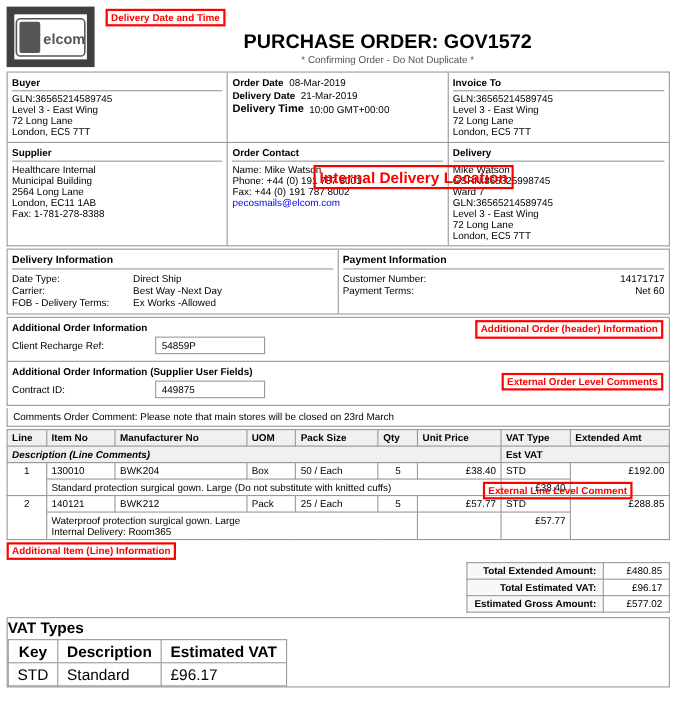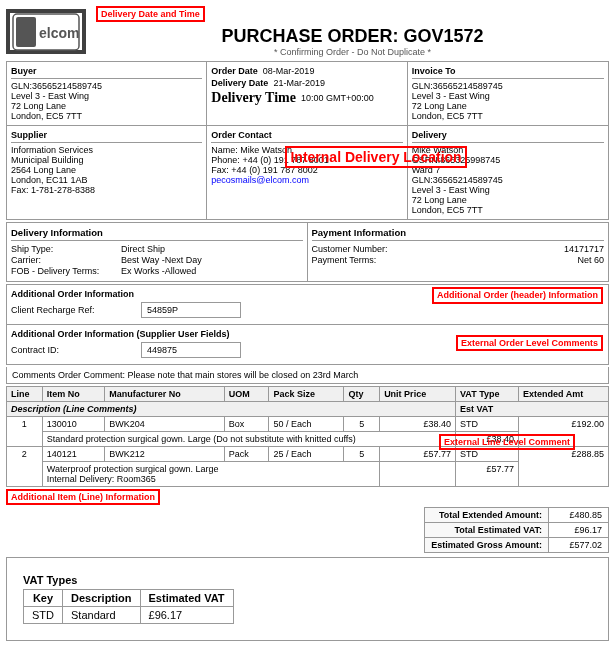--- a/index.html
+++ b/index.html
@@ -2,21 +2,21 @@
 <html><head>
   <meta charset="utf-8">
   <style>
     * { box-sizing: border-box; margin: 0; padding: 0; }
     body { font-family: Arial, sans-serif; font-size: 10px; background: #fff; color: #000; width: 615px; }
     
     .page { width: 615px; padding: 6px; }
     
     
     .header { display: flex; align-items: center; margin-bottom: 4px; }
-    .logo { width: 80px; height: 45px; border: 4px solid #404040; display: flex; align-items: center; justify-content: center; margin-right: 10px; flex-shrink: 0; }
+    .logo { width: 80px; height: 55px; border: 7px solid #404040; display: flex; align-items: center; justify-content: center; margin-right: 10px; flex-shrink: 0; }
     .header-title { flex: 1; text-align: center; }
     .header-title h1 { font-size: 18px; font-weight: bold; }
     
     .buyer-section { display: grid; grid-template-columns: 1fr 1fr 1fr; border: 1px solid #999; margin-bottom: 2px; }
     .buyer-col { border-right: 1px solid #999; padding: 4px; font-size: 9px; }
     .buyer-col:last-child { border-right: none; }
     .col-header { font-weight: bold; border-bottom: 1px solid #999; padding-bottom: 2px; margin-bottom: 2px; font-size: 9px; }
     
     .supplier-section { display: grid; grid-template-columns: 1fr 1fr 1fr; border: 1px solid #999; border-top: none; margin-bottom: 2px; }
     .supplier-col { border-right: 1px solid #999; padding: 4px; font-size: 9px; }
@@ -42,21 +42,21 @@
     .line-items .center { text-align: center; }
     
     
     .totals-section { display: flex; justify-content: flex-end; margin-bottom: 4px; }
     .totals-table { border-collapse: collapse; font-size: 9px; }
     .totals-table td { border: 1px solid #999; padding: 2px 6px; }
     .totals-table .label-cell { text-align: right; font-weight: bold; background: #f8f8f8; }
     .totals-table .value-cell { text-align: right; min-width: 60px; }
     
     
-    .vat-section { border: 1px solid #999; padding: 16px; font-size: 11px; }
+    .vat-section { border: 1px solid #999; padding: 0; font-size: 14px; }
     .vat-table { border-collapse: collapse; margin-top: 3px; }
     .vat-table th, .vat-table td { border: 1px solid #999; padding: 2px 8px; }
     
     a { color: #00f; font-size: 9px; }
     
     .red-box {
       display: inline-block;
       border: 2px solid red;
       padding: 1px 3px;
       color: red;
@@ -98,37 +98,37 @@
     <div class="buyer-col">
       <div style="display:flex; align-items:center; margin-bottom:2px;">
         <span style="font-weight:bold; font-size:9px; margin-right:5px;">Order Date</span>
         <span>08-Mar-2019</span>
       </div>
       <div style="display:flex; align-items:flex-start; margin-bottom:2px;">
         <span style="font-weight:bold; font-size:9px; margin-right:5px;">Delivery Date</span>
         <span>21-Mar-2019</span>
       </div>
       <div style="display:flex; align-items:center;">
-        <span style="font-weight:bold; font-size:14px; margin-right:5px;font-family:Liberation Serif, serif;">Delivery Time</span>
+        <span style="font-weight:bold; font-size:10px; margin-right:5px;">Delivery Time</span>
         <span>10:00 GMT+00:00</span>
       </div>
     </div>
     <div class="buyer-col">
       <div class="col-header">Invoice To</div>
       <div>GLN:36565214589745</div>
       <div>Level 3 - East Wing</div>
       <div>72 Long Lane</div>
       <div>London,  EC5 7TT</div>
     </div>
   </div>
 
   <div class="supplier-section" style="border:1px solid #999; border-top:none; margin-bottom:2px;">
     <div class="supplier-col">
       <div class="col-header">Supplier</div>
-      <div>Information Services</div>
+      <div>Healthcare Internal</div>
       <div>Municipal Building</div>
       <div>2564 Long Lane</div>
       <div>London, EC11 1AB</div>
       <div>Fax: 1-781-278-8388</div>
     </div>
     <div class="supplier-col" style="position:relative;">
       <div class="col-header">Order Contact</div>
       <div><span>Name:</span> <span>Mike Watson</span></div>
       <div><span>Phone:</span> <span>+44 (0) 191 787 8001</span></div>
       <div><span>Fax:</span> <span>+44 (0) 191 787 8002</span></div>
@@ -147,21 +147,21 @@
       <div>Level 3 - East Wing</div>
       <div>72 Long Lane</div>
       <div>London,  EC5 7TT</div>
     </div>
   </div>
 
   <div class="two-col-section" style="margin-bottom:2px;">
     <div class="section-half">
       <div class="section-header">Delivery Information</div>
       <div class="info-row">
-        <span class="label">Ship Type:</span>
+        <span class="label">Date Type:</span>
         <span class="value">Direct Ship</span>
       </div>
       <div class="info-row">
         <span class="label">Carrier:</span>
         <span class="value">Best Way -Next Day</span>
       </div>
       <div class="info-row">
         <span class="label">FOB - Delivery Terms:</span>
         <span class="value">Ex Works -Allowed</span>
       </div>

